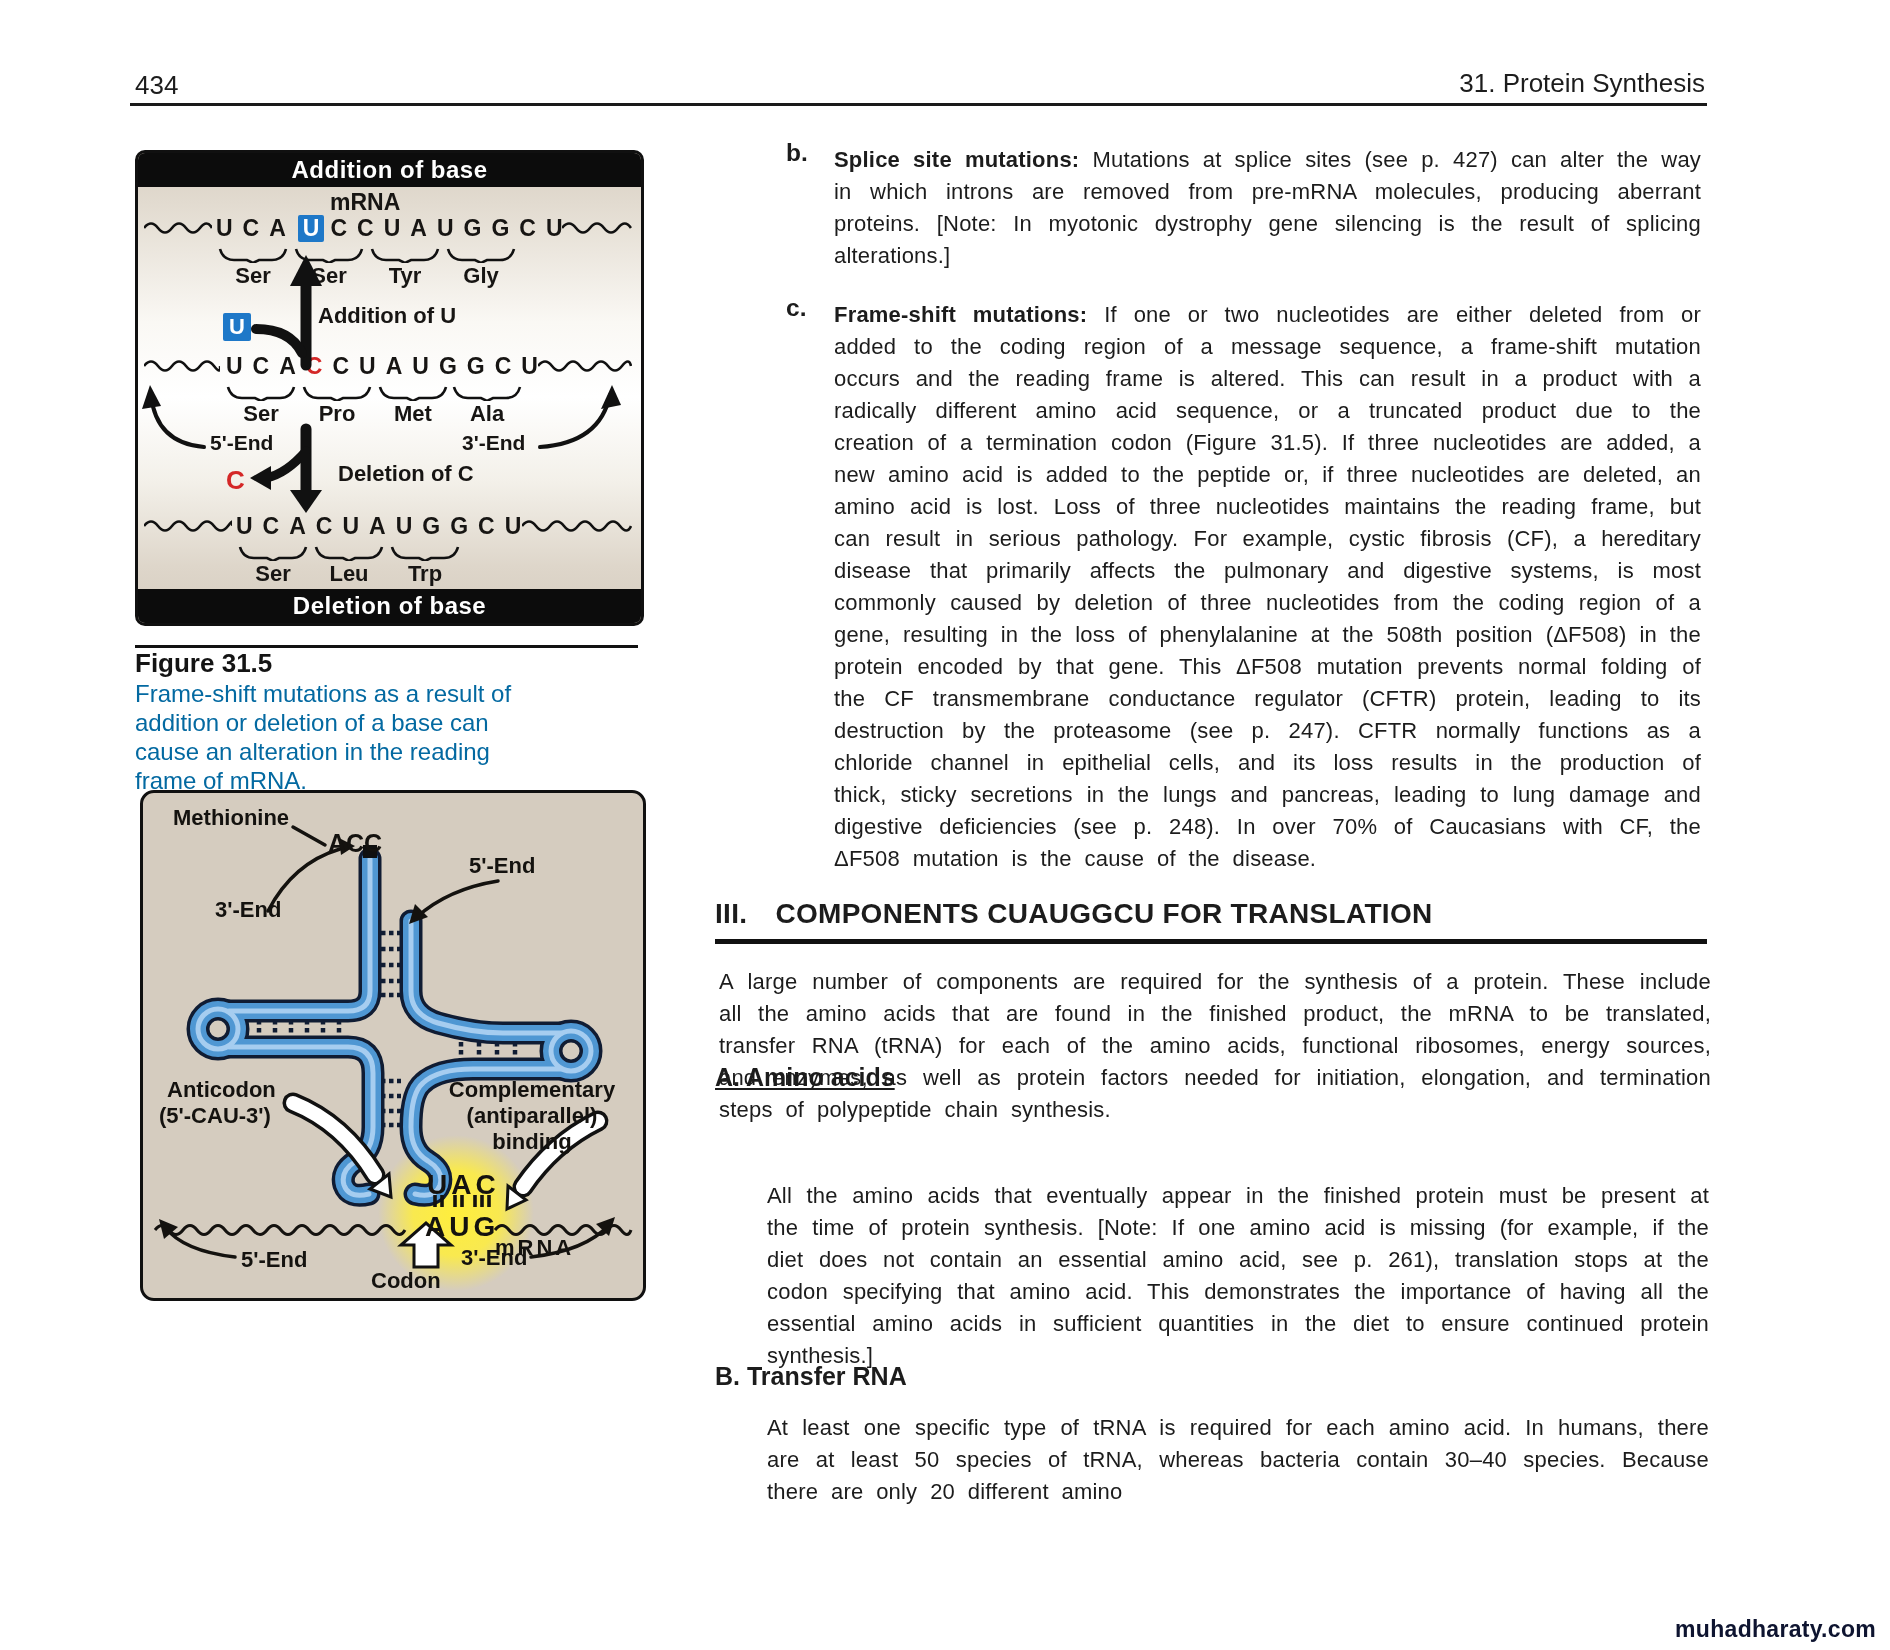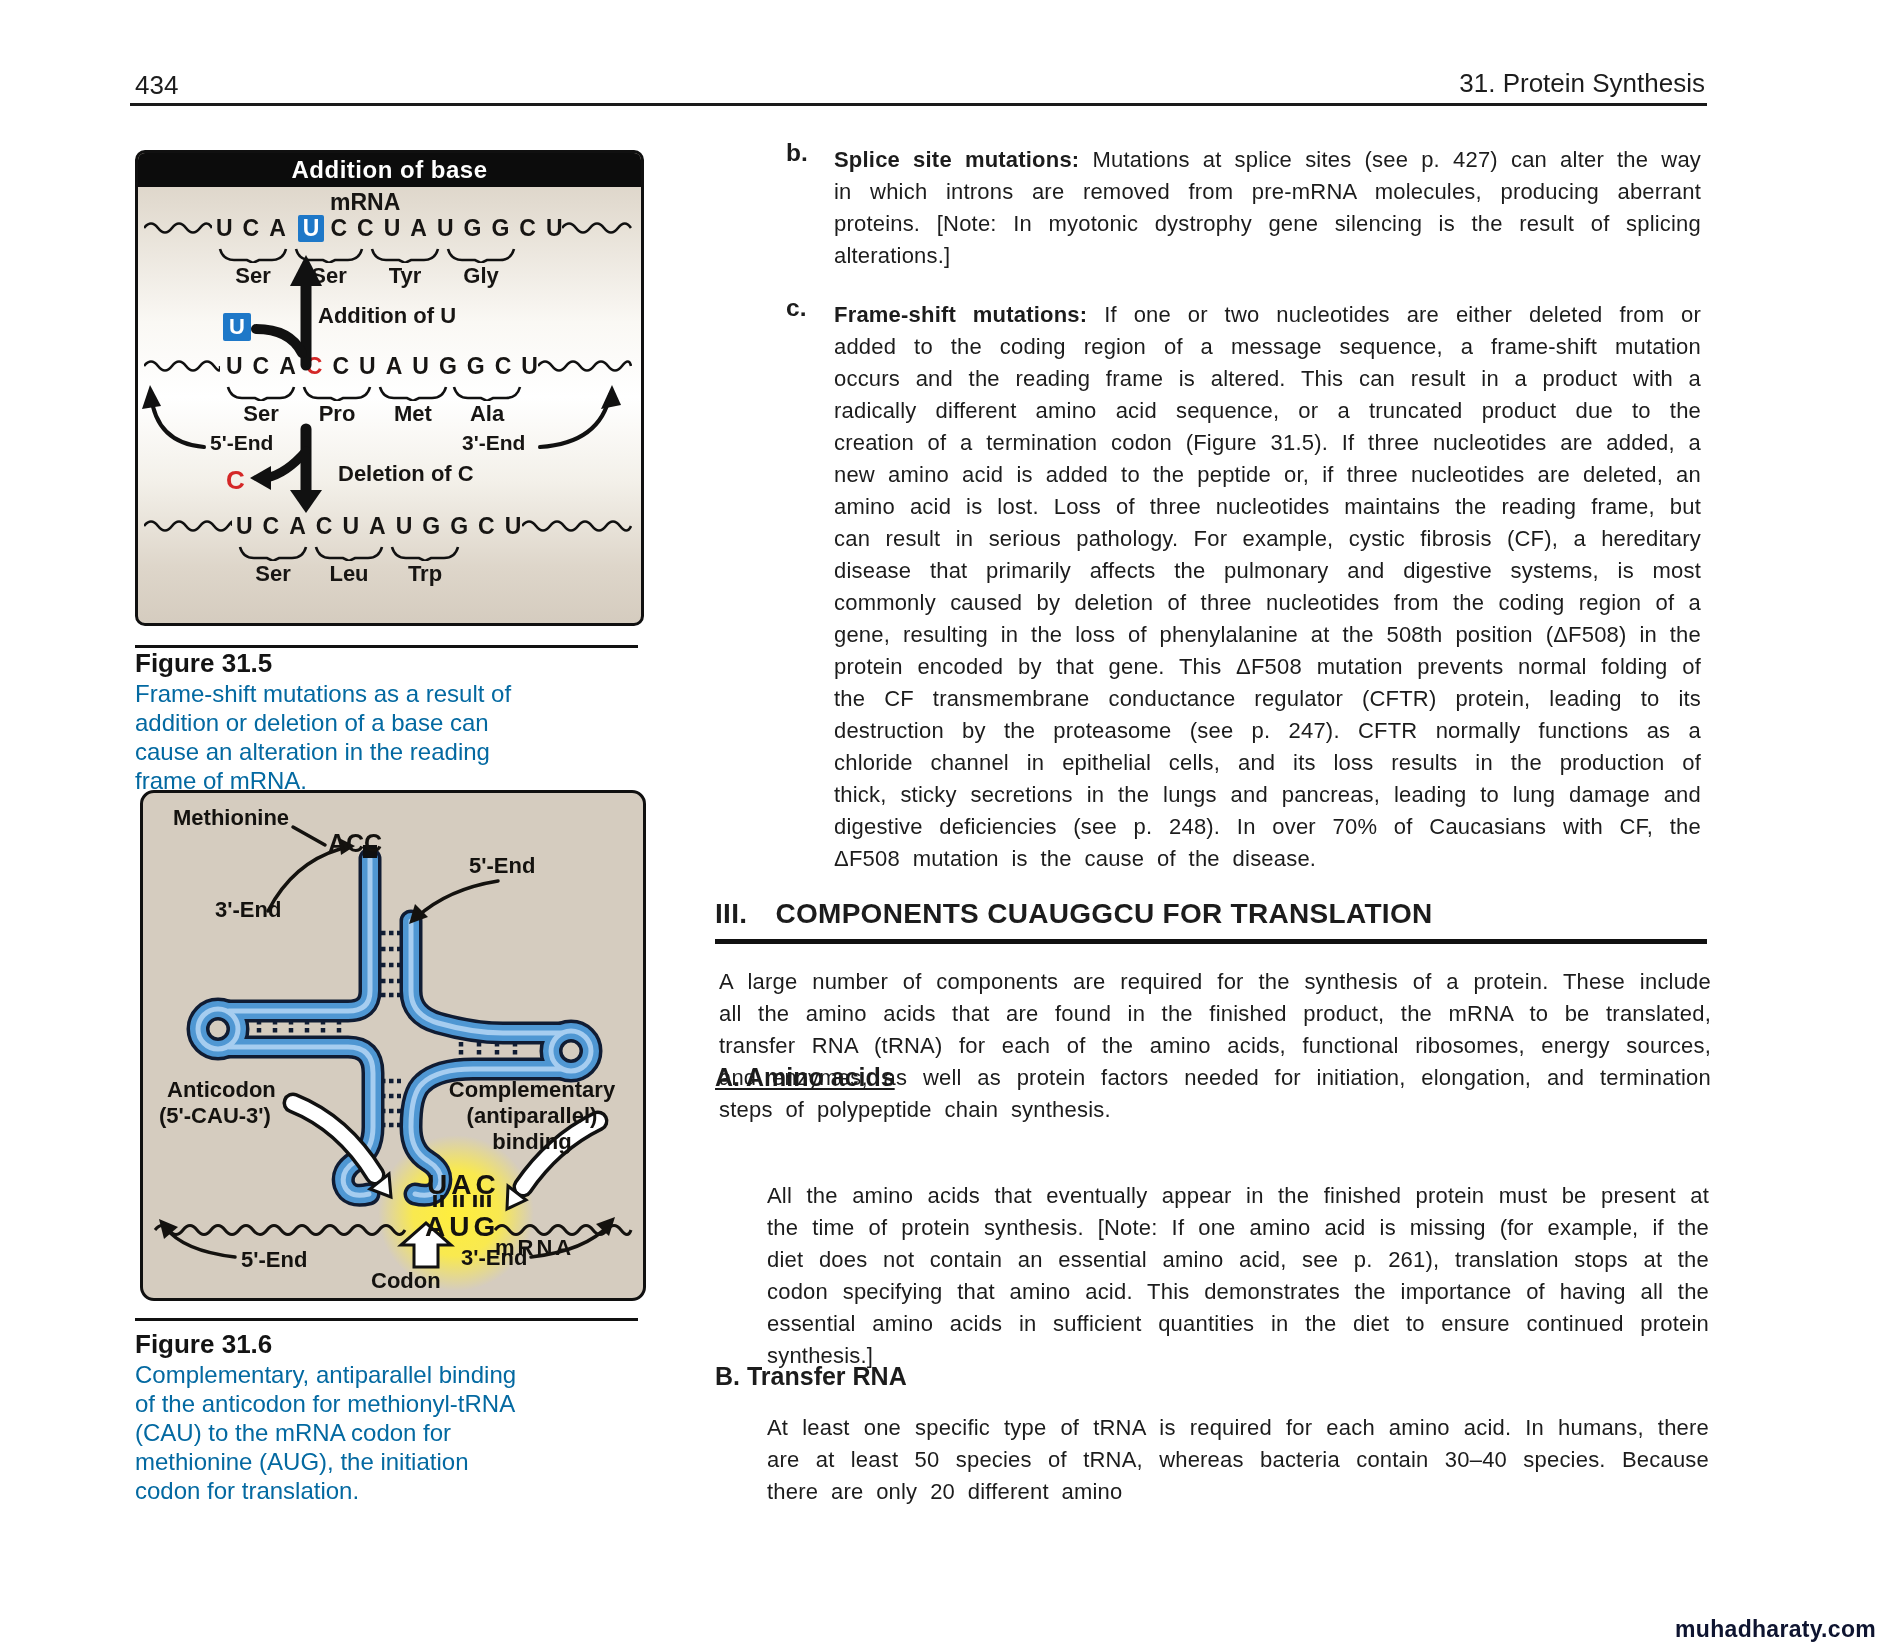--- a/index.html
+++ b/index.html
@@ -62,20 +62,21 @@
       <path id="wave14" d="M0,7 q7,-9 14,0" fill="none"></path>
     </defs>
   </svg>
 
   <div class="abs pagenum">434</div>
   <div class="abs chapter">31. Protein Synthesis</div>
   <div class="abs head-rule"></div>
 
   <div class="abs figbox" id="fig315">
     <div class="banner">Addition of base</div>
+    <div class="banner bottom">Deletion of base</div>
 
     <div class="abs flab" style="left:192px;top:36px;font-size:23px;">mRNA</div>
 
     <svg class="abs" style="left:6px;top:68px;" width="68" height="14">
         <g stroke="#111" stroke-width="2.6" fill="none">
           <path d="M0,7 q7,-9 14,0 t14,0 t14,0 t14,0 t12,0"></path>
         </g>
       </svg>
     <div class="seq" style="left:78px;top:62px;">
       <span>UCA</span><span class="insbox">U</span><span>CCUAUGGCU</span>
@@ -297,29 +298,20 @@
     <div class="f6lab" style="left:296px;top:310px;width:186px;text-align:center;">(antiparallel)</div>
     <div class="f6lab" style="left:296px;top:336px;width:186px;text-align:center;">binding</div>
     <div class="f6seq" style="left:284px;top:376px;">UAC</div>
     <div class="f6seq" style="left:282px;top:418px;">AUG</div>
     <div class="f6lab" style="left:352px;top:442px;letter-spacing:3px;">mRNA</div>
     <div class="f6lab" style="left:98px;top:454px;">5'-End</div>
     <div class="f6lab" style="left:318px;top:452px;">3'-End</div>
     <div class="f6lab" style="left:228px;top:475px;">Codon</div>
   </div>
 
-  <div class="abs" style="left:135px;top:1318px;">
-    <div class="cap-rule"></div>
-    <div class="cap-title" style="margin-top:8px;">Figure 31.6</div>
-    <div class="cap-line">Complementary, antiparallel binding</div>
-    <div class="cap-line">of the anticodon for methionyl-tRNA</div>
-    <div class="cap-line">(CAU) to the mRNA codon for</div>
-    <div class="cap-line">methionine (AUG), the initiation</div>
-    <div class="cap-line">codon for translation.</div>
-  </div>
 
   <div class="item" style="top:140px;">
     <span class="marker">b.</span>
     <p class="body-just"><b>Splice site mutations:</b> <span>Mutations at splice sites (see p. 427) can alter the way in which introns are removed from pre-mRNA molecules, producing aberrant proteins. [Note: In myotonic dystrophy gene silencing is the result of splicing alterations.]</span></p>
   </div>
 
   <div class="item" style="top:295px;">
     <span class="marker">c.</span>
     <p class="body-just"><b>Frame-shift mutations:</b> <span>If one or two nucleotides are either deleted from or added to the coding region of a message sequence, a frame-shift mutation occurs and the reading frame is altered. This can result in a product with a radically different amino acid sequence, or a truncated product due to the creation of a termination codon (Figure 31.5). If three nucleotides are added, a new amino acid is added to the peptide or, if three nucleotides are deleted, an amino acid is lost. Loss of three nucleotides maintains the reading frame, but can result in serious pathology. For example, cystic fibrosis (CF), a hereditary disease that primarily affects the pulmonary and digestive systems, is most commonly caused by deletion of three nucleotides from the coding region of a gene, resulting in the loss of phenylalanine at the 508th position (ΔF508) in the protein encoded by that gene. This ΔF508 mutation prevents normal folding of the CF transmembrane conductance regulator (CFTR) protein, leading to its destruction by the proteasome (see p. 247). CFTR normally functions as a chloride channel in epithelial cells, and its loss results in the production of thick, sticky secretions in the lungs and pancreas, leading to lung damage and digestive deficiencies (see p. 248). In over 70% of Caucasians with CF, the ΔF508 mutation is the cause of the disease.</span></p>
   </div>

